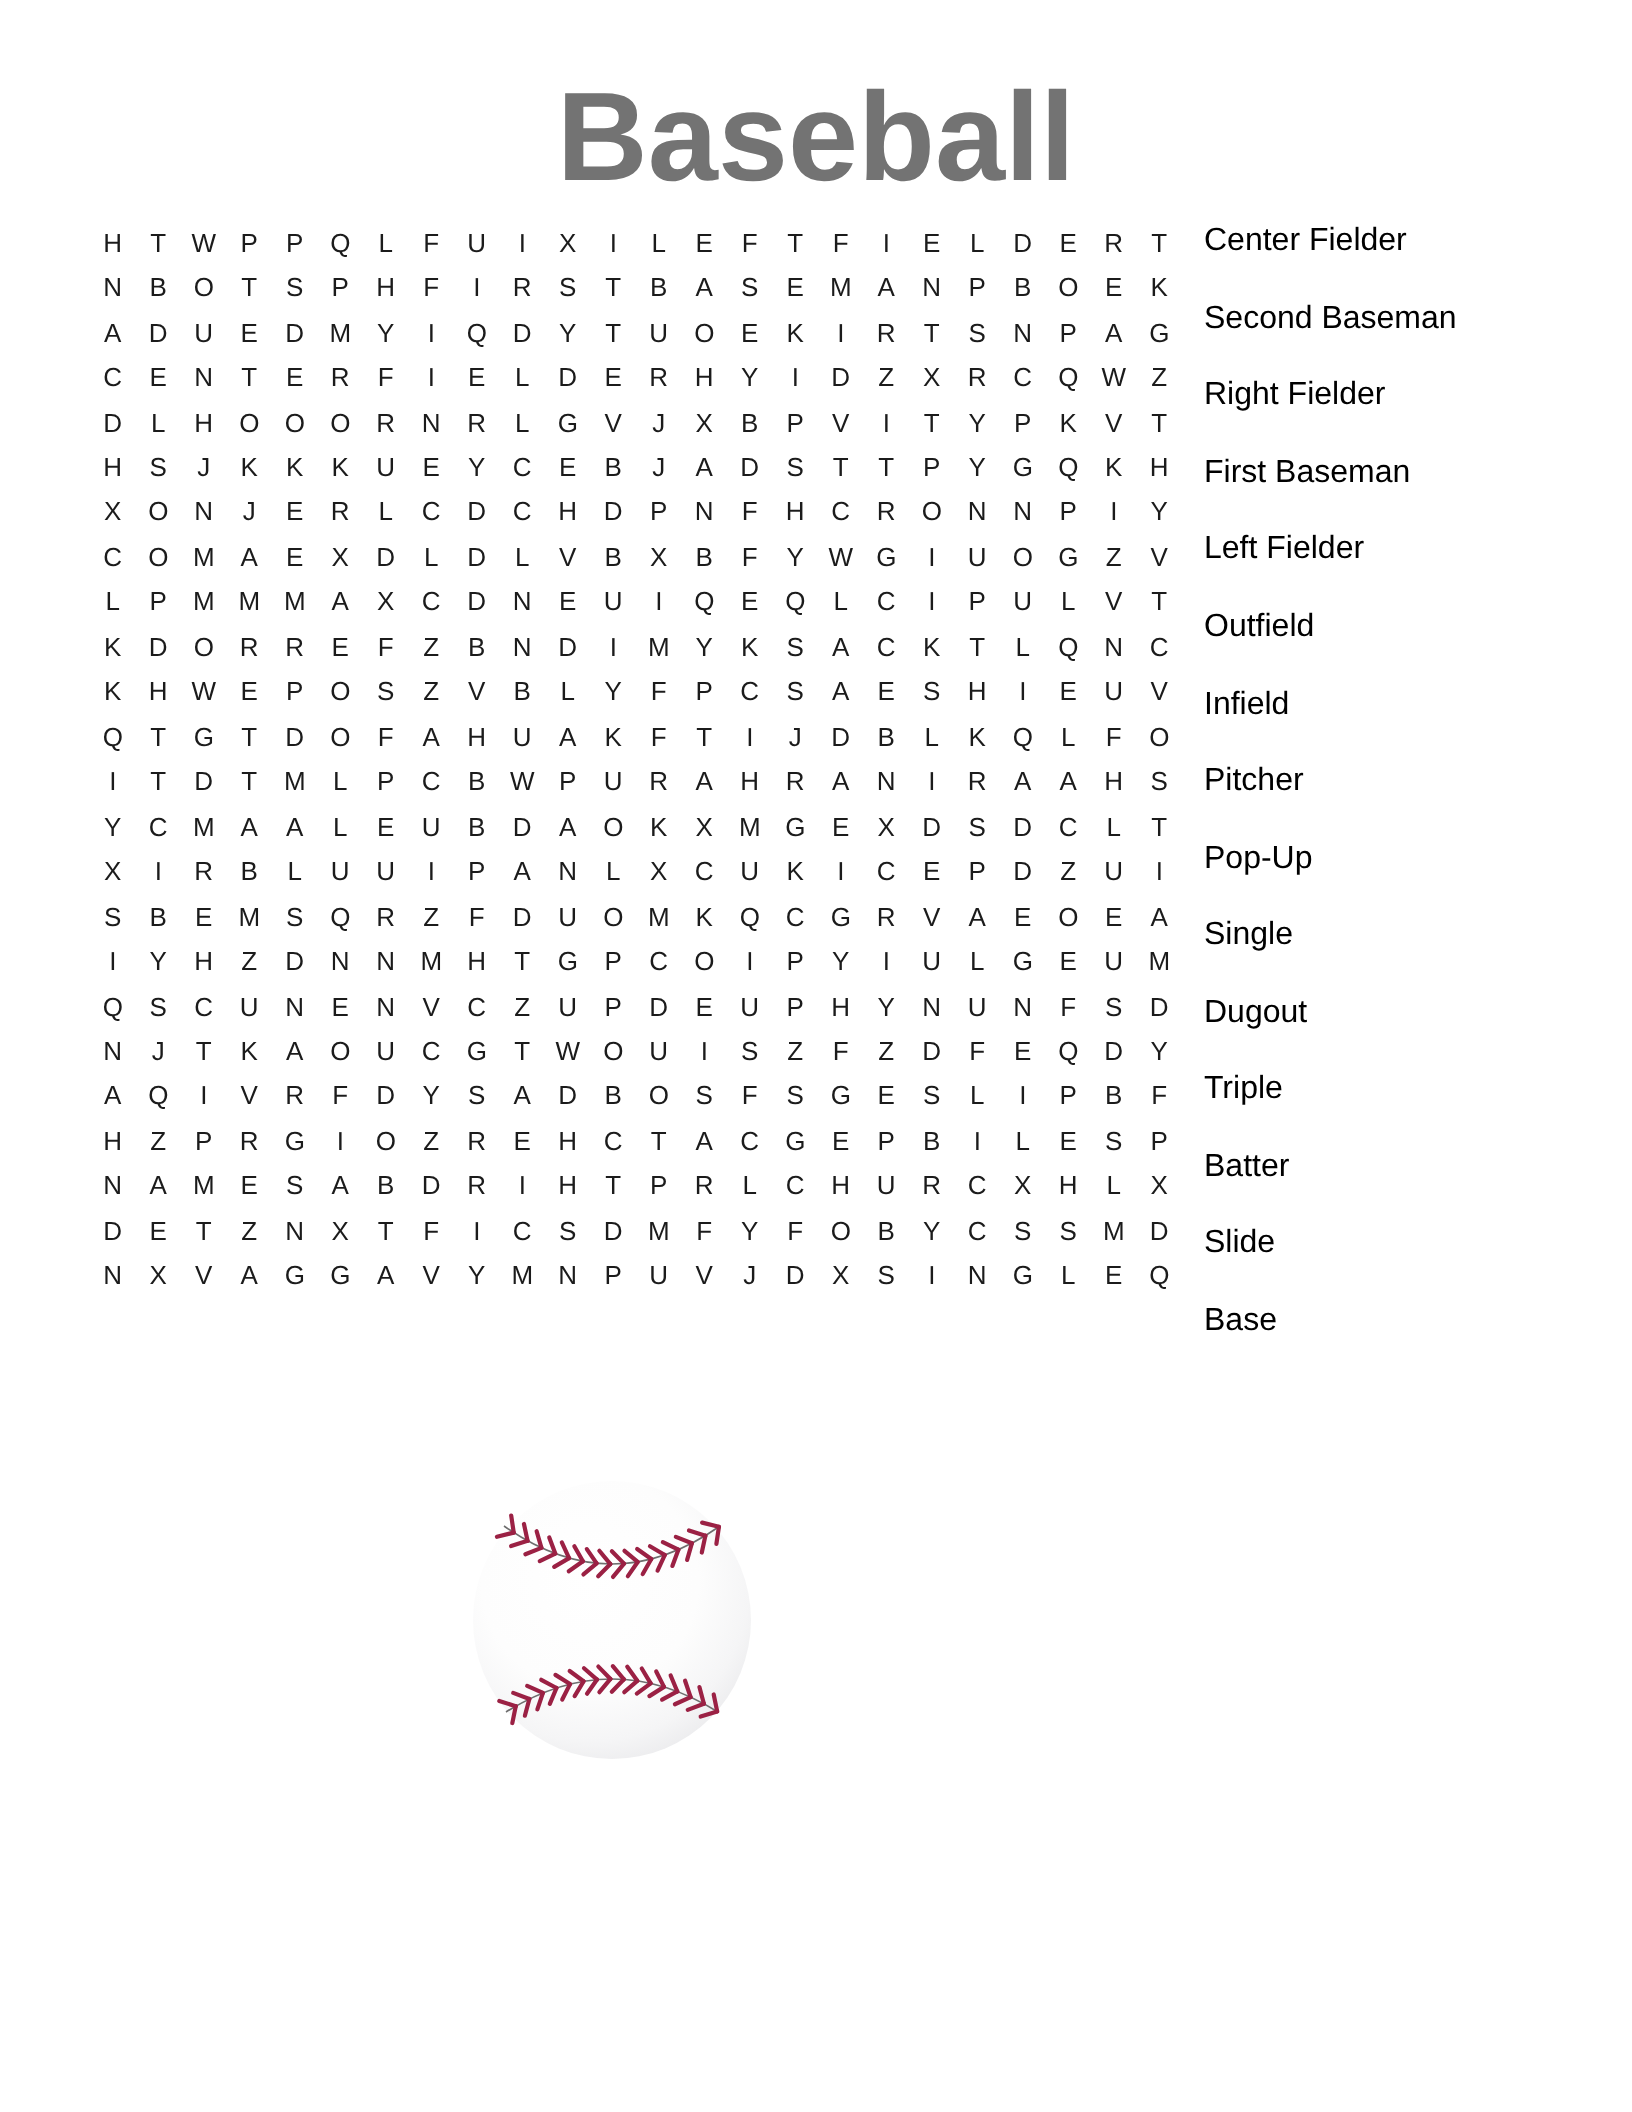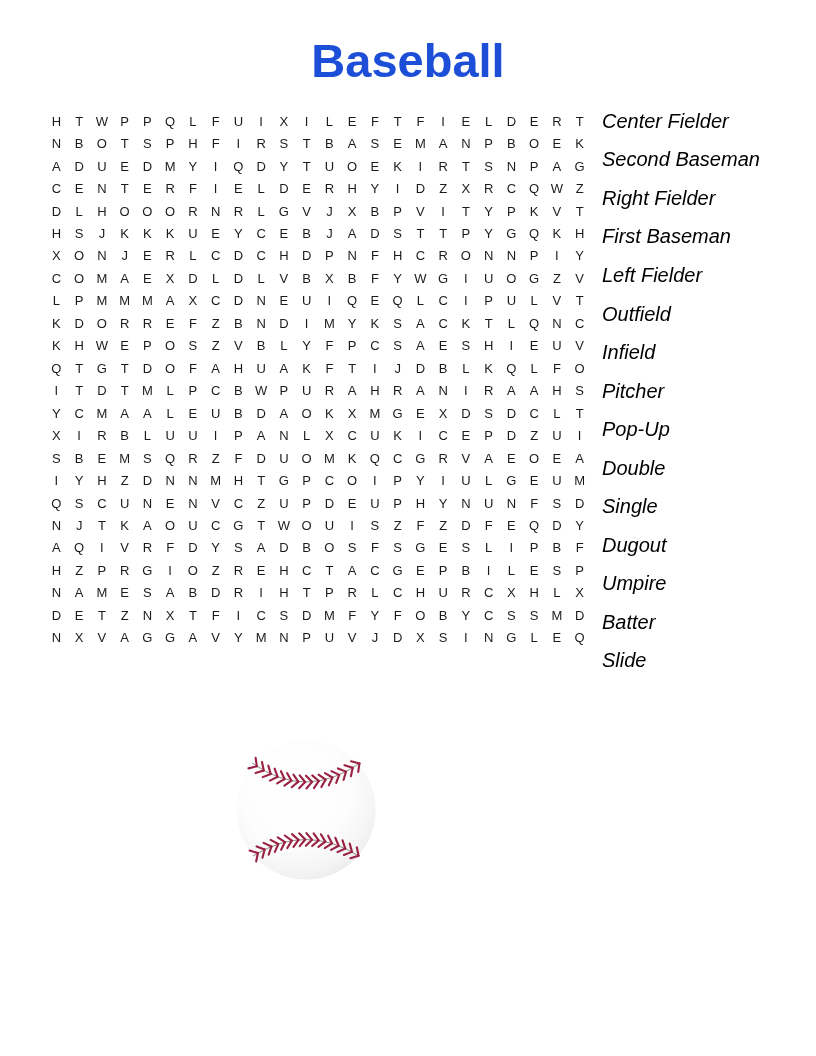--- a/index.html
+++ b/index.html
@@ -11,23 +11,23 @@
     overflow: hidden;
     font-family: "Liberation Sans", "DejaVu Sans", sans-serif;
   }
   .title {
     position: absolute;
     top: 33px;
     left: 0;
     right: 0;
     margin: 0;
     text-align: center;
-    font-size: 47px;
+    font-size: 63px;
     font-weight: 600;
-    color: #1d4ed8;
+    color: #737373;
     letter-spacing: 0px;
   }
   .grid {
     position: absolute;
     left: 45px;
     top: 110px;
     width: 546px;
     height: 539px;
     display: grid;
     grid-template-rows: repeat(24, 1fr);
@@ -51,24 +51,23 @@
     left: 602px;
     top: 102px;
     margin: 0;
     padding: 0;
     list-style: none;
   }
   .words li {
     height: 38.55px;
     display: flex;
     align-items: center;
-    font-size: 20px;
+    font-size: 16px;
     color: #000000;
     white-space: nowrap;
-    font-style: italic;
   }
   .ball {
     position: absolute;
     left: 234px;
     top: 738px;
   }
 </style>
 </head>
 <body>
 
@@ -706,26 +705,26 @@
   <ul class="words" id="words">
       <li>Center Fielder</li>
       <li>Second Baseman</li>
       <li>Right Fielder</li>
       <li>First Baseman</li>
       <li>Left Fielder</li>
       <li>Outfield</li>
       <li>Infield</li>
       <li>Pitcher</li>
       <li>Pop-Up</li>
-      <li>Double</li>
       <li>Single</li>
       <li>Dugout</li>
-      <li>Umpire</li>
+      <li>Triple</li>
       <li>Batter</li>
       <li>Slide</li>
+      <li>Base</li>
     </ul>
 
   <svg class="ball" width="144" height="144" viewBox="-72 -72 144 144">
     <defs>
       <radialGradient id="ballGrad" cx="0.42" cy="0.36" r="0.78">
         <stop offset="0" stop-color="#ffffff"></stop>
         <stop offset="0.50" stop-color="#fdfdfd"></stop>
         <stop offset="0.74" stop-color="#f5f5f6"></stop>
         <stop offset="0.88" stop-color="#ebebed"></stop>
         <stop offset="1" stop-color="#d8d8da"></stop>

